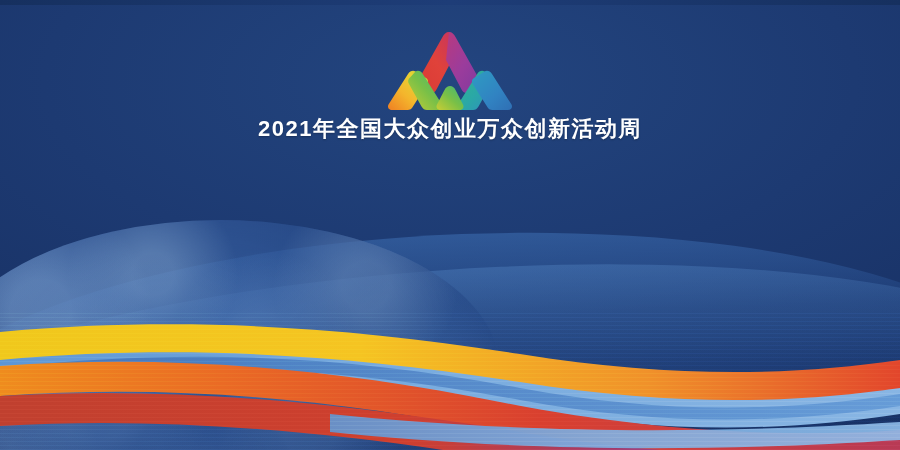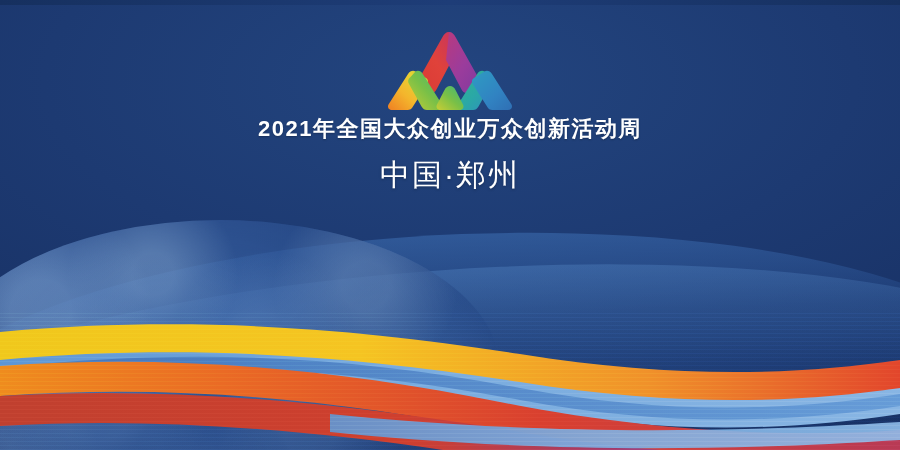--- a/index.html
+++ b/index.html
@@ -276,16 +276,15 @@
       <path d="M330,104 C470,118 650,128 900,112 L900,130 C650,146 470,136 330,122 Z" fill="url(#rbBlue)" opacity="0.9"></path>
     </svg>
     <div class="ribbon-lines"></div>
   </div>
 
   <div class="text-stack">
     <div class="subtitle">2021年全国大众创业万众创新活动周</div>
 
 
 
-    <div class="location">中国·郑州</div>
   </div>
 
 </div>
 
 </body></html>

